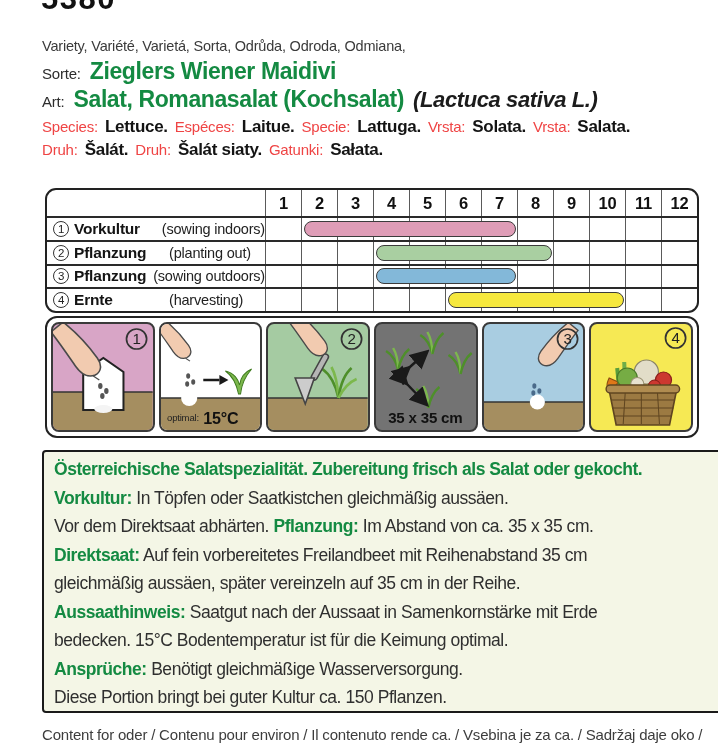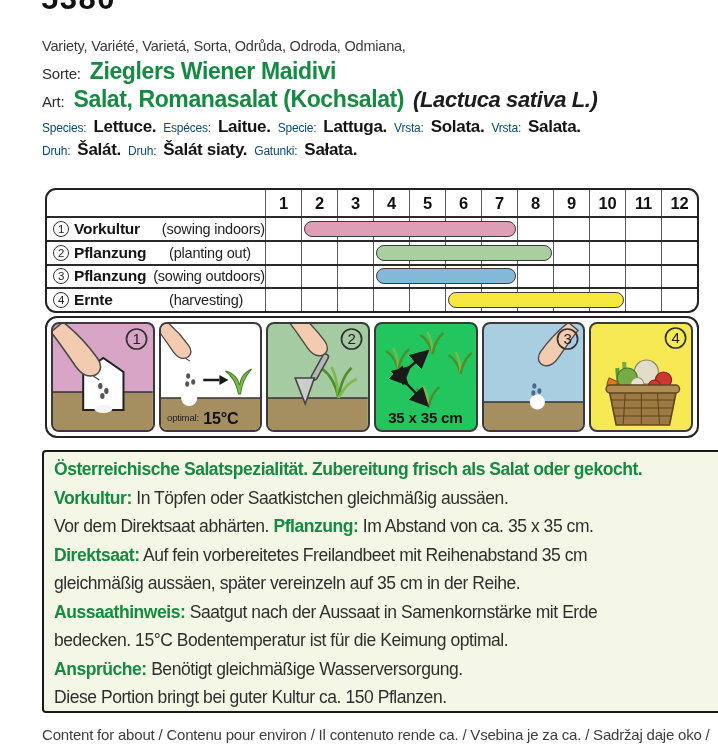--- a/index.html
+++ b/index.html
@@ -12,21 +12,21 @@
   .num-clip{position:absolute;left:29px;top:0;height:15px;width:200px;overflow:hidden;}
   .num-clip span{display:block;font-size:31px;font-weight:bold;line-height:31px;margin-top:-17px;letter-spacing:1.5px;color:#111;}
   .variety-line{position:absolute;left:30px;top:38px;font-size:14.5px;color:#3a3a3a;}
   .name-row{position:absolute;left:30px;display:flex;align-items:baseline;gap:9px;white-space:nowrap;}
   .name-row .small-label{font-size:15px;color:#2d2d2d;}
   .name-row .green-big{font-size:23px;font-weight:bold;color:#148a42;letter-spacing:-0.4px;}
   .name-row .latin{font-size:22px;font-style:italic;font-weight:600;color:#1c1c1c;letter-spacing:-0.4px;}
   .row-sorte{top:58px;}
   .row-art{top:86px;}
   .lang-line{position:absolute;left:30px;display:flex;align-items:baseline;gap:7px;white-space:nowrap;}
-  .lang-line .ll{font-size:12px;color:#0c4a6e;}
+  .lang-line .ll{font-size:15px;color:#ef4444;}
   .lang-line .lv{font-size:17px;font-weight:bold;color:#141414;letter-spacing:-0.3px;}
   .row-species{top:117px;}
   .row-druh{top:140px;}
   
   .cal-frame{position:absolute;left:33px;top:188px;width:654px;height:125px;border:2px solid #222;
     border-radius:11px;background:#fff;overflow:hidden;display:flex;flex-direction:column;}
   .cal-hrow{height:28px;display:flex;border-bottom:2px solid #2a2a2a;}
   .cal-corner{width:218px;}
   .cal-month{width:36px;text-align:center;font-weight:bold;font-size:16.5px;line-height:26px;border-left:1px solid #5a5a5a;color:#111;}
   .cal-row{flex:1;display:flex;border-bottom:2px solid #2a2a2a;}
@@ -213,21 +213,21 @@
         <path d="M46,53 L57,33" stroke="#b5b5b5" stroke-width="4.5" stroke-linecap="round"></path>
         <path d="M27,54 L46,54 L37,80 Z" fill="#cccccc" stroke="#444" stroke-width="1.6"></path>
         <g transform="translate(26,-2) scale(0.8)">
           <path d="M4,-12 C14,-4 28,10 38,24 C43,31 42,38 36,41 C29,44 22,40 17,33 C10,23 0,8 -8,-2 Z" fill="#f2cbb0" stroke="#4a4a4a" stroke-width="1.7"></path>
         </g>
         <circle cx="83" cy="15" r="10" fill="none" stroke="#333" stroke-width="1.7"></circle>
         <text x="83" y="20.5" text-anchor="middle" font-size="15" fill="#222">2</text>
       </svg>
     </div>
 
-    <div class="panel" style="background: #22c55e;">
+    <div class="panel" style="background: #737373;">
       <svg viewBox="0 0 99 106" preserveAspectRatio="none">
         <defs>
           <marker id="ah" markerWidth="8" markerHeight="8" refX="4" refY="4" orient="auto">
             <path d="M0,0 L8,4 L0,8 Z" fill="#1a1a1a"></path>
           </marker>
         </defs>
         <g transform="translate(22,46)">
           <path d="M0,0 C-2,-9 -7,-16 -12,-19" stroke="#4e8f2a" stroke-width="2.4" fill="none"></path>
           <path d="M0,0 C0,-10 -2,-17 -5,-22" stroke="#7cb84c" stroke-width="2.4" fill="none"></path>
           <path d="M0,0 C2,-10 6,-17 11,-21" stroke="#4e8f2a" stroke-width="2.4" fill="none"></path>
@@ -300,15 +300,15 @@
     <div class="info-line"><span class="green">Vorkultur:</span><span> In Töpfen oder Saatkistchen gleichmäßig aussäen.</span></div>
     <div class="info-line"><span>Vor dem Direktsaat abhärten. </span><span class="green">Pflanzung:</span><span> Im Abstand von ca. 35 x 35 cm.</span></div>
     <div class="info-line"><span class="green">Direktsaat:</span><span> Auf fein vorbereitetes Freilandbeet mit Reihenabstand 35 cm</span></div>
     <div class="info-line"><span>gleichmäßig aussäen, später vereinzeln auf 35 cm in der Reihe.</span></div>
     <div class="info-line"><span class="green">Aussaathinweis:</span><span> Saatgut nach der Aussaat in Samenkornstärke mit Erde</span></div>
     <div class="info-line"><span>bedecken. 15°C Bodentemperatur ist für die Keimung optimal.</span></div>
     <div class="info-line"><span class="green">Ansprüche:</span><span> Benötigt gleichmäßige Wasserversorgung.</span></div>
     <div class="info-line"><span>Diese Portion bringt bei guter Kultur ca. 150 Pflanzen.</span></div>
   </div>
 
-  <div class="bottom-line">Content for about / Contenu pour environ / Il contenuto rende ca. / Vsebina je za ca. / Sadržaj daje oko /</div>
+  <div class="bottom-line">Content for oder / Contenu pour environ / Il contenuto rende ca. / Vsebina je za ca. / Sadržaj daje oko /</div>
 
 </div>
 
 </body></html>

